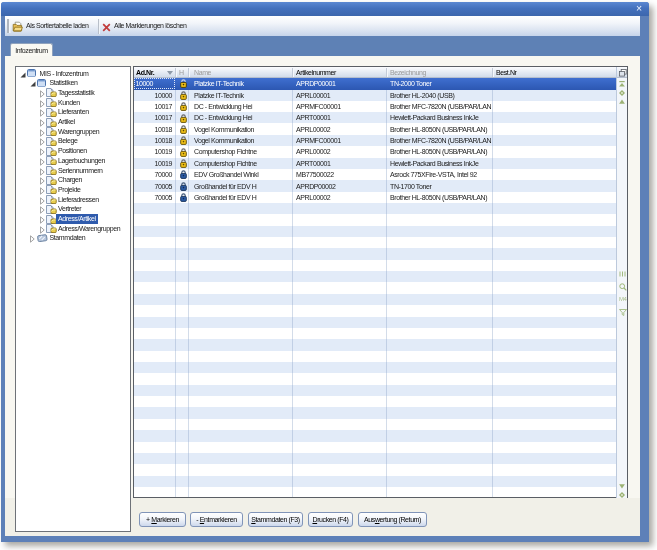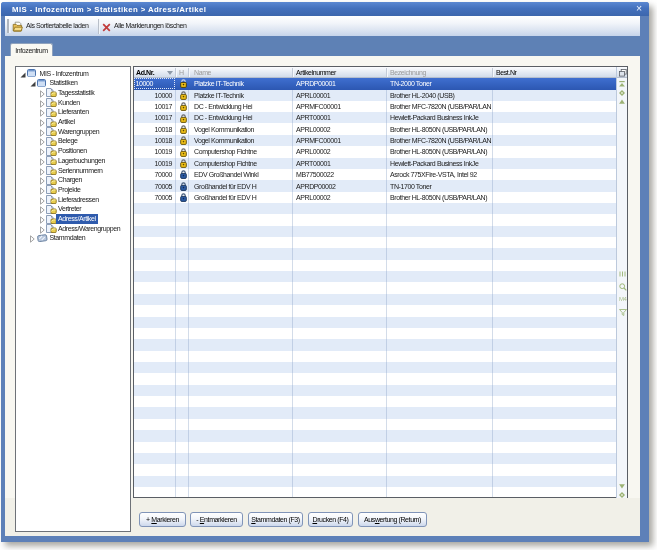--- a/index.html
+++ b/index.html
@@ -39,21 +39,20 @@
 .gname{position:absolute;left:60.5px;top:0;}
 .gart{position:absolute;left:162.5px;top:0;}
 .gbez{position:absolute;left:256.5px;top:0;}
 #strip{left:482.5px;top:0;width:11px;height:431px;background:#f3f6fa;border-left:1px solid #bcc9dc;}
 #striphead{left:0;top:0;width:10px;height:11.5px;background:linear-gradient(#fbfcfe,#e9eef5 45%,#d2dcea);border-bottom:1px solid #b5bfce;}
 .sico{position:absolute;left:2px;}
 .btn{position:absolute;top:496px;height:15px;background:linear-gradient(#ffffff,#f2f5fa 45%,#cdd8ec);border:1px solid #8094b8;border-radius:3px;text-align:center;line-height:13px;color:#000;}
 </style></head><body>
 <div class="abs" id="win"></div>
 <div class="abs" id="titlebar">
-  <span class="abs txt" id="title">MIS - Infozentrum &gt; Statistiken &gt; Adress/Artikel</span>
   <span class="abs" id="closex">×</span>
 </div>
 <div class="abs" id="content">
   <div class="abs" id="toolbar">
     <div class="abs" id="grip"></div>
     <svg class="abs" style="left:7px;top:4.5px" width="11" height="11" viewBox="0 0 11 11">
       <path d="M3.2 1.2 h4.2 l1.4 1.4 v3 h-5.6 Z" fill="#fdfdfb" stroke="#8a8a7a" stroke-width="0.8"></path>
       <path d="M1.2 3.4 h3 l0.8 1 h4.6 v5 a0.8 0.8 0 0 1 -0.8 0.8 h-6.8 a0.8 0.8 0 0 1 -0.8 -0.8 Z" fill="#e9c05a" stroke="#8a6d1c" stroke-width="0.8"></path>
       <path d="M1.4 9.8 l1.5 -3.6 h7.5 l-1.2 3.6 Z" fill="#f6dc8a" stroke="#8a6d1c" stroke-width="0.8"></path>
     </svg>

